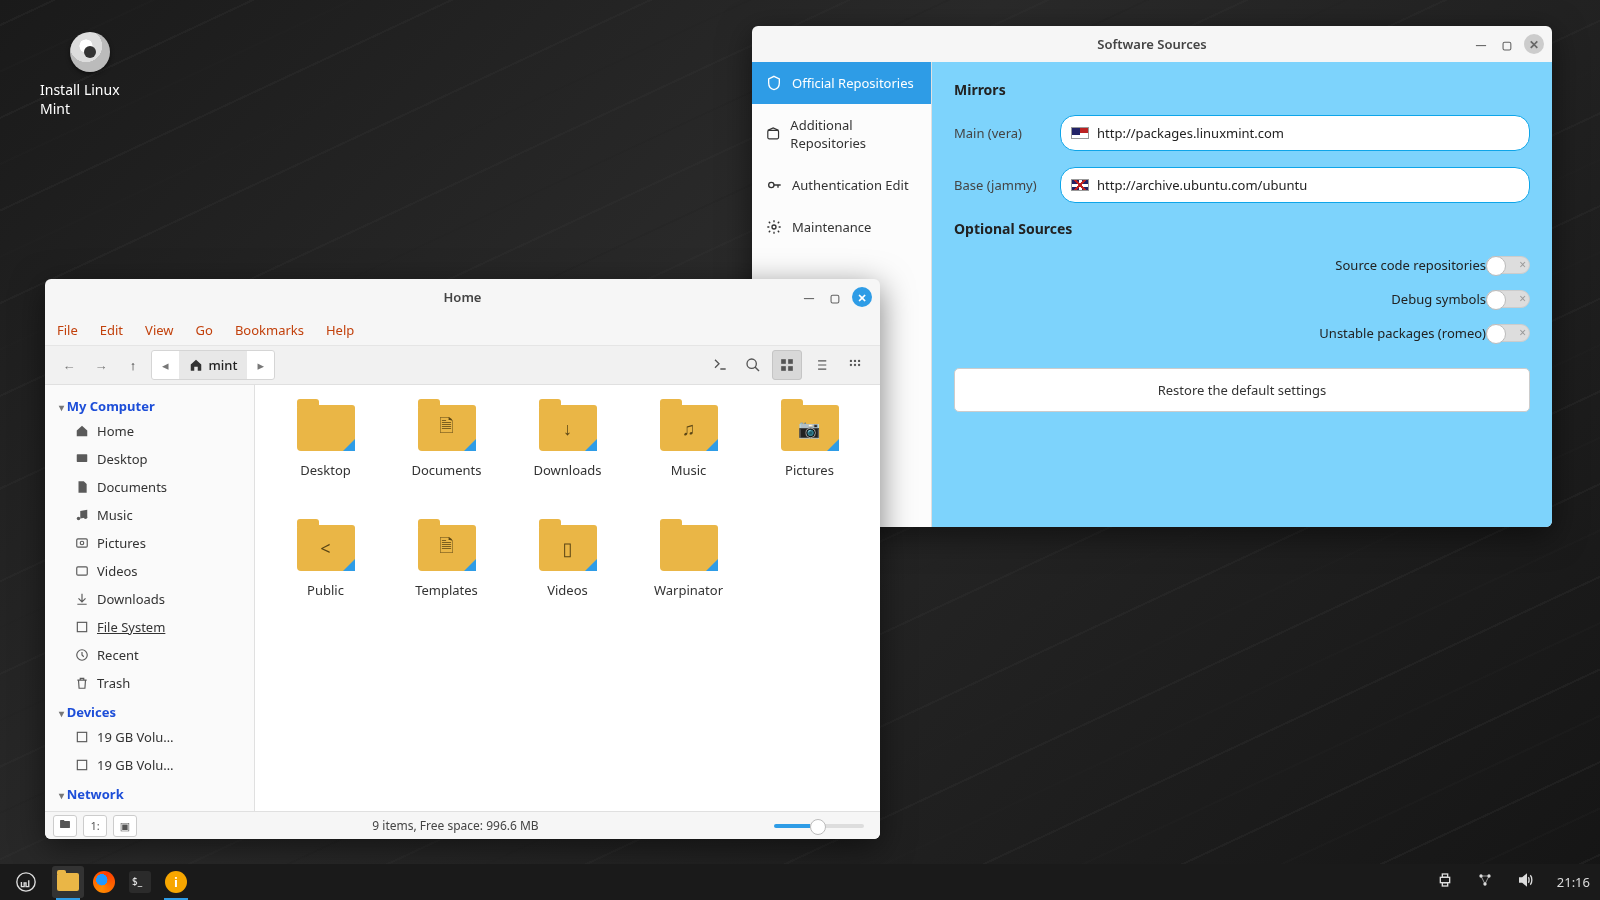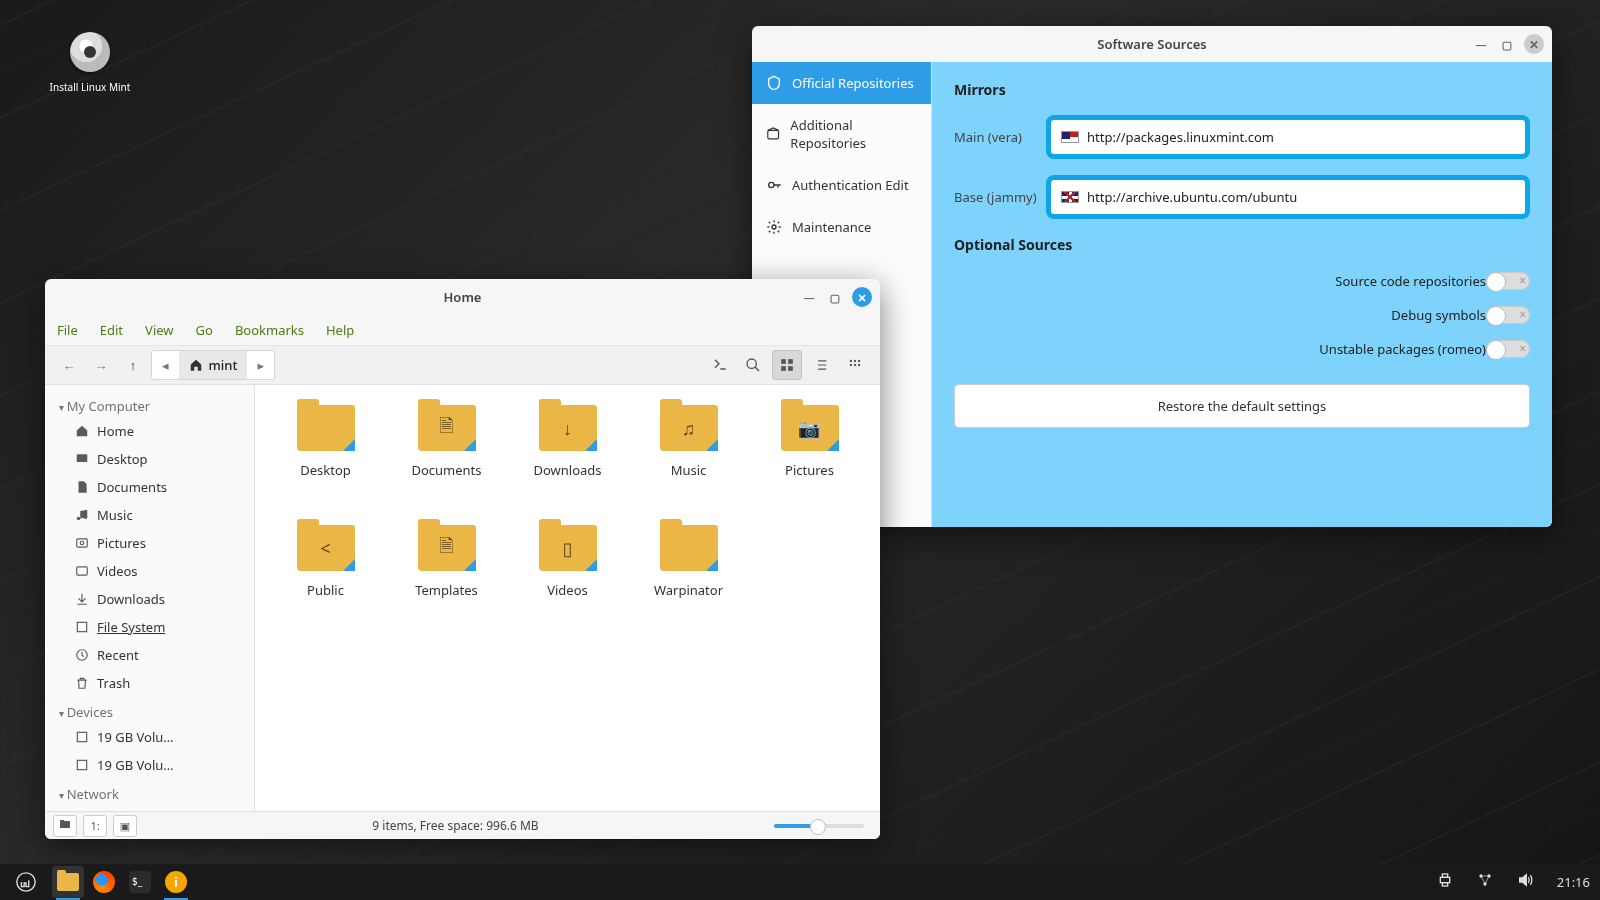--- a/index.html
+++ b/index.html
@@ -1,42 +1,42 @@
 <!DOCTYPE html>
 <html><head>
 <meta charset="utf-8">
 <style>
 *{margin:0;padding:0;box-sizing:border-box}
 body{font-family:"Noto Sans","Ubuntu",sans-serif;font-size:13px;background:#000;color:#222;overflow:hidden;width:1600px;height:900px;position:relative}
 .desktop{position:absolute;inset:0;background:linear-gradient(135deg,#1a1a1a 0%,#2a2a2a 40%,#151515 100%)}
 .wallpaper-lines{position:absolute;inset:0;opacity:.3;background:repeating-linear-gradient(-25deg,transparent 0 40px,#333 40px 42px,transparent 42px 82px,#222 82px 84px)}
-.desktop-icon{position:absolute;top:32px;left:40px;width:100px;text-align:center;color:#fff;font-size:10px;cursor:pointer}
+.desktop-icon{position:absolute;top:32px;left:40px;width:100px;color:#fff;font-size:14px;cursor:pointer}
 .disc{width:40px;height:40px;border-radius:50%;background:radial-gradient(circle at 40% 35%,#fff 0 18%,#ddd 19% 45%,#bbb 46% 100%);margin:0 auto 8px;box-shadow:0 2px 4px rgba(0,0,0,.5)}
 .disc::after{content:"";display:block;width:12px;height:12px;border-radius:50%;background:#333;position:relative;top:14px;left:14px}
 .window{position:absolute;background:#f6f6f6;border-radius:6px;box-shadow:0 8px 32px rgba(0,0,0,.5);overflow:hidden;display:flex;flex-direction:column}
 .titlebar{height:36px;display:flex;align-items:center;justify-content:center;position:relative;font-weight:600;color:#444}
 .titlebar .controls{position:absolute;right:8px;display:flex;gap:8px;align-items:center}
 .tbtn{width:18px;height:18px;display:flex;align-items:center;justify-content:center;font-size:11px;color:#666;cursor:pointer}
 .close-btn{width:20px;height:20px;border-radius:50%;background:#2e9ce6;color:#fff;font-weight:700;font-size:11px}
 .ss-close{width:20px;height:20px;border-radius:50%;background:#ccc;color:#666;cursor:pointer;display:flex;align-items:center;justify-content:center;font-size:12px}
 
 #fm{left:45px;top:279px;width:835px;height:560px}
-.menubar{display:flex;gap:22px;padding:6px 12px;color:#4d7c0f}
+.menubar{display:flex;gap:22px;padding:6px 12px;color:#c2410c}
 .menubar span{cursor:pointer}
 .toolbar{display:flex;align-items:center;padding:4px 10px;gap:4px;border-top:1px solid #e5e5e5;background:#f1f1f1}
 .toolbar .nav-arrow{width:28px;height:28px;display:flex;align-items:center;justify-content:center;color:#777;cursor:pointer}
 .crumb{display:flex;align-items:center;border:1px solid #d5d5d5;border-radius:3px;background:#fff;height:30px}
 .crumb-seg{padding:0 10px;height:100%;display:flex;align-items:center;color:#777;cursor:pointer}
 .crumb-seg.mid{background:#e8e8e8;color:#222;font-weight:500;gap:6px}
 .spacer{flex:1}
 .view-btn{width:30px;height:30px;display:flex;align-items:center;justify-content:center;color:#555;cursor:pointer;border-radius:3px}
 .view-btn.active{background:#d8d8d8;border:1px solid #c5c5c5}
 .fm-body{flex:1;display:flex;min-height:0;border-top:1px solid #e0e0e0}
 .sidebar{width:210px;background:#fafafa;border-right:1px solid #e0e0e0;overflow:auto;padding:6px 0}
-.side-section{padding:6px 10px 2px 14px;font-weight:400;color:#737373;cursor:pointer}
+.side-section{padding:6px 10px 2px 14px;font-weight:700;color:#1d4ed8;cursor:pointer}
 .side-section::before{content:"▾ ";color:#777;font-size:10px}
 .side-item{padding:5px 10px 5px 30px;display:flex;align-items:center;gap:8px;cursor:pointer;color:#333}
 .side-item svg{width:14px;height:14px;opacity:.8}
 .side-item.sel{text-decoration:underline}
 .files{flex:1;background:#fff;padding:20px 10px;display:grid;grid-template-columns:repeat(5,1fr);grid-auto-rows:120px;align-content:start;overflow:auto}
 .file{display:flex;flex-direction:column;align-items:center;gap:10px;cursor:pointer}
 .folder{width:58px;height:46px;background:#eab646;border-radius:3px 3px 4px 4px;position:relative}
 .folder::before{content:"";position:absolute;top:-6px;left:0;width:22px;height:8px;background:#eab646;border-radius:3px 3px 0 0}
 .folder::after{content:"";position:absolute;bottom:0;right:0;border-style:solid;border-width:0 0 12px 12px;border-color:transparent transparent #2e9ce6 transparent}
 .folder .emb{position:absolute;inset:0;display:flex;align-items:center;justify-content:center;color:#5a4515;font-size:18px}
@@ -47,23 +47,23 @@
 .slider-track::after{content:"";position:absolute;left:40%;top:-5px;width:14px;height:14px;border-radius:50%;background:#fff;border:1px solid #bbb}
 
 #ss{left:752px;top:26px;width:800px;height:501px}
 .ss-body{flex:1;display:flex;min-height:0}
 .ss-sidebar{width:180px;background:#fcfcfc;border-right:1px solid #e0e0e0}
 .ss-item{padding:12px 14px;display:flex;align-items:center;gap:10px;cursor:pointer;color:#333;font-size:13px}
 .ss-item svg{width:16px;height:16px}
 .ss-item.active{background:#2e9ce6;color:#fff}
 .ss-main{flex:1;padding:18px 22px;display:flex;flex-direction:column;gap:16px;background:#7dd3fc;overflow:auto}
 .ss-main h3{font-size:14px;font-weight:700;color:#222}
-.mirror-row{display:flex;align-items:center;gap:0}
+.mirror-row{display:flex;align-items:center;gap:14px}
 .mirror-row label{width:92px;color:#444}
-.mirror-input{flex:1;display:flex;align-items:center;gap:8px;border:5px solid #0ea5e9;border-radius:8px;background:#fff;padding:8px 10px}
+.mirror-input{flex:1;display:flex;align-items:center;gap:8px;border:1px solid #0ea5e9;border-radius:15px;background:#fff;padding:8px 10px}
 .flag{width:18px;height:12px;display:inline-block;border:1px solid #999}
 .flag.us{background:linear-gradient(#b22 0 50%,#fff 50% 100%);position:relative}
 .flag.us::before{content:"";position:absolute;width:8px;height:7px;background:#226;left:0;top:0}
 .flag.uk{background:#226;position:relative;overflow:hidden}
 .flag.uk::before{content:"";position:absolute;inset:0;background:linear-gradient(45deg,transparent 45%,#b22 45% 55%,transparent 55%),linear-gradient(-45deg,transparent 45%,#b22 45% 55%,transparent 55%),linear-gradient(#fff 0 0) center/100% 3px no-repeat,linear-gradient(#fff 0 0) center/3px 100% no-repeat}
 .toggle-row{display:flex;align-items:center;justify-content:flex-end;padding:2px 0}
 .switch{width:44px;height:18px;border-radius:9px;background:#ddd;border:1px solid #ccc;position:relative;cursor:pointer}
 .switch::after{content:"×";position:absolute;right:3px;top:-1px;color:#999;font-size:12px}
 .switch::before{content:"";position:absolute;width:18px;height:18px;border-radius:50%;background:#fff;border:1px solid #bbb;left:-1px;top:-1px}
 .big-button{border:1px solid #ccc;background:#fff;border-radius:5px;padding:12px;text-align:center;color:#333;cursor:pointer;margin-top:8px}

